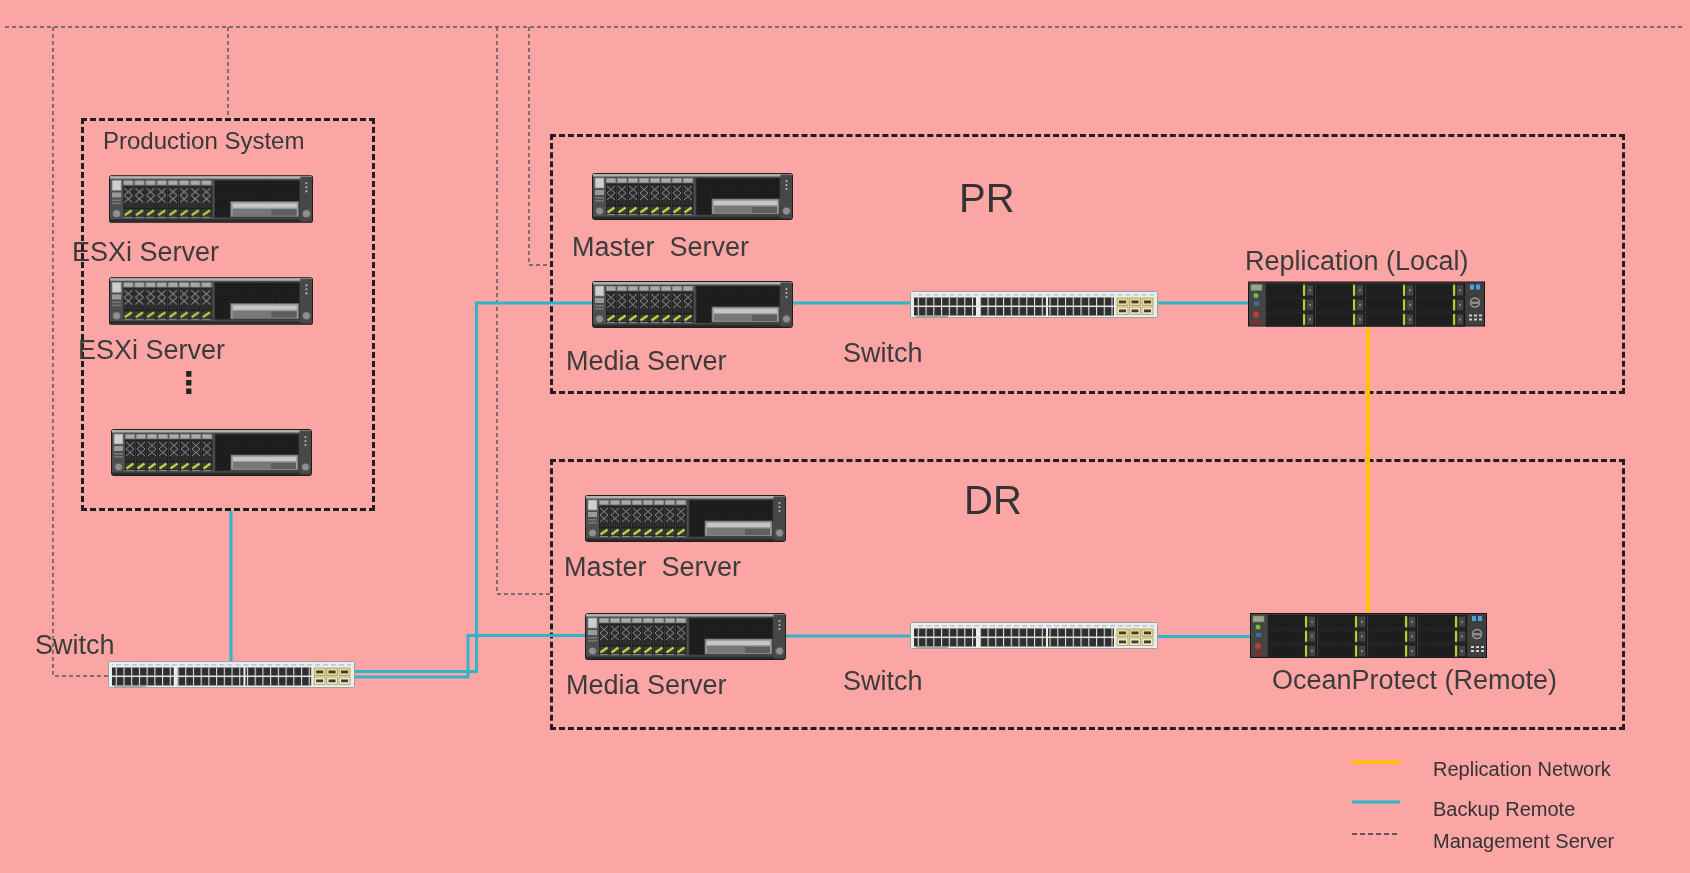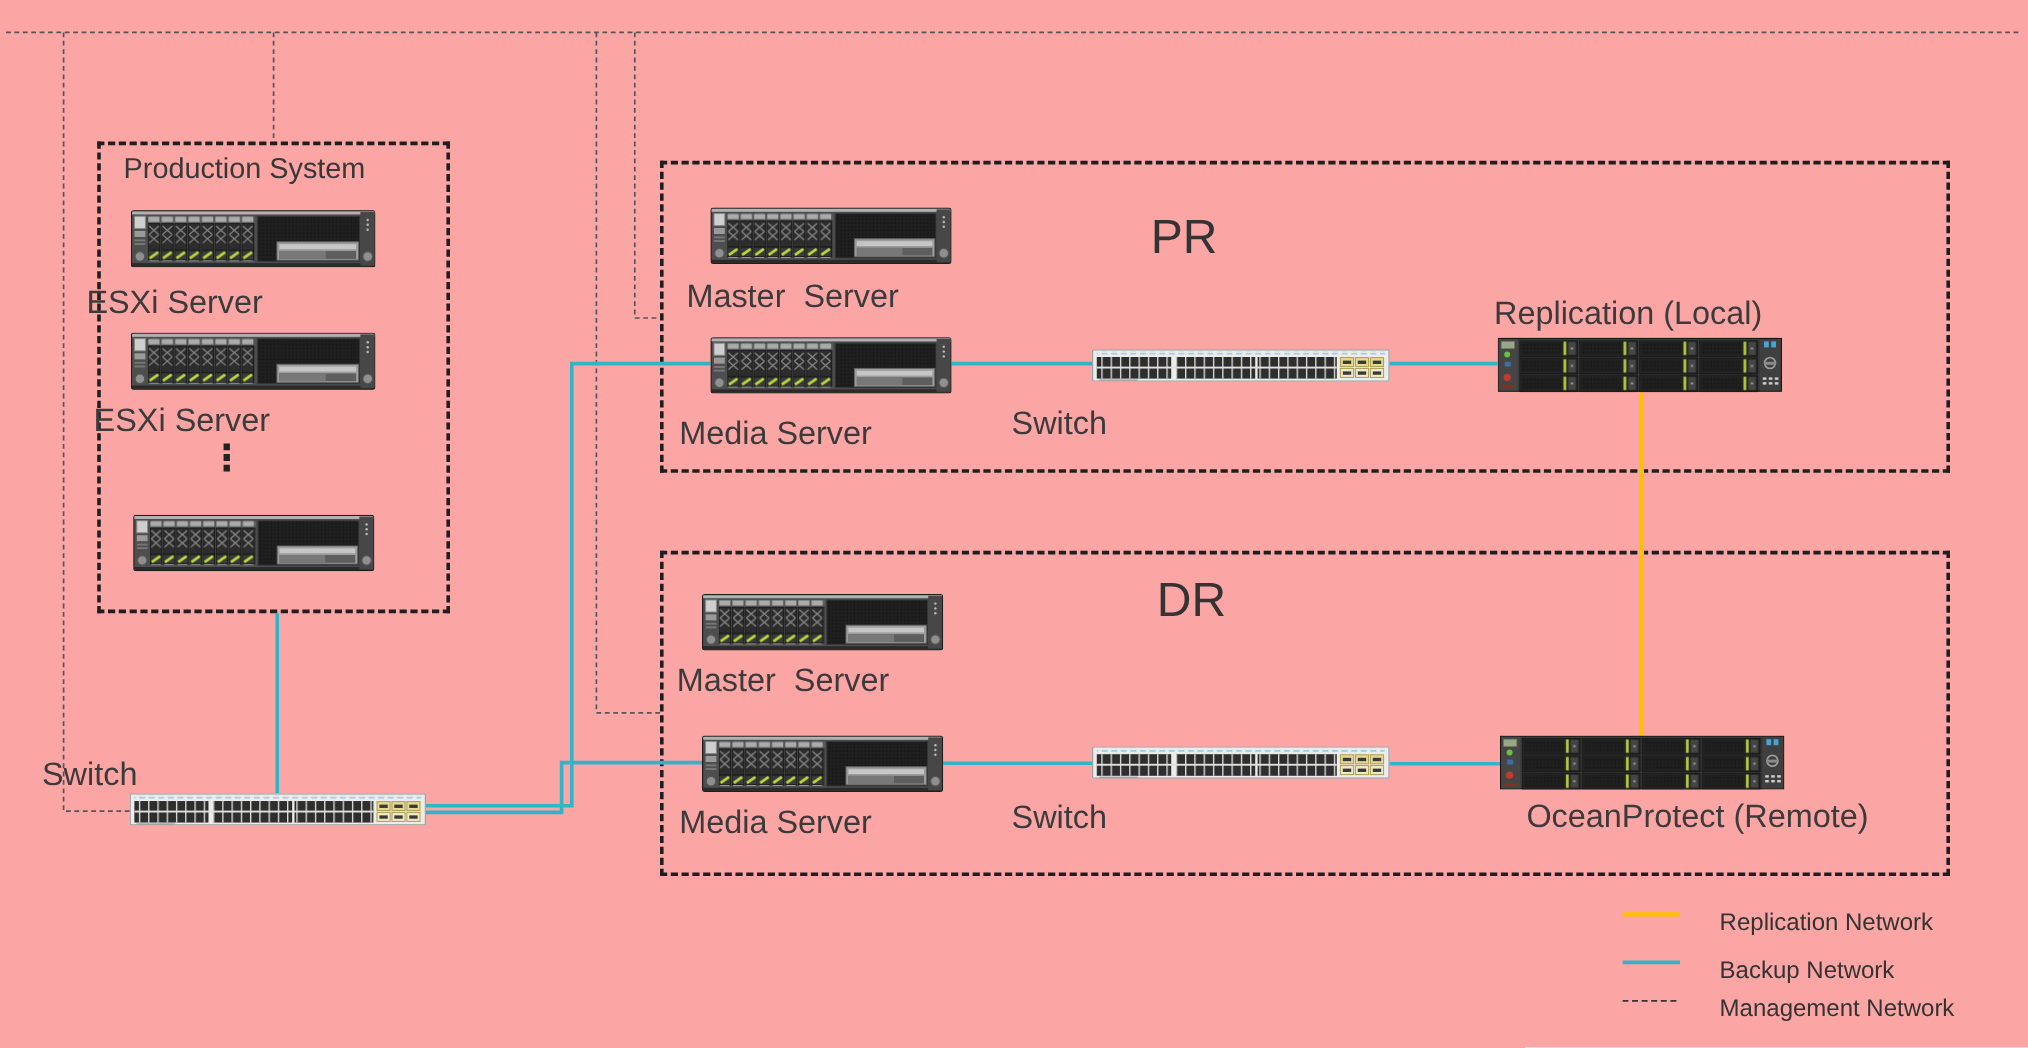--- a/index.html
+++ b/index.html
@@ -208,22 +208,22 @@
   <div class="legend-row" style="left:1352px;top:758px;">
     <svg width="48" height="8">
       <line x1="0" y1="4" x2="48" y2="4" stroke-width="3.5" stroke="#FEC000"></line>
     </svg>
     <div class="legend-text">Replication Network</div>
   </div>
   <div class="legend-row" style="left:1352px;top:798px;">
     <svg width="48" height="8">
       <line x1="0" y1="4" x2="48" y2="4" stroke-width="3" stroke="#2FB5C7"></line>
     </svg>
-    <div class="legend-text">Backup Network</div>
+    <div class="legend-text">Backup Remote</div>
   </div>
   <div class="legend-row" style="left:1352px;top:830px;">
     <svg width="48" height="8">
       <line x1="0" y1="4" x2="52" y2="4" stroke-width="1.5" stroke-dasharray="5 3" stroke="#333333"></line>
     </svg>
-    <div class="legend-text">Management Network</div>
+    <div class="legend-text">Management Server</div>
   </div>
 
 </div>
 
 </body></html>

